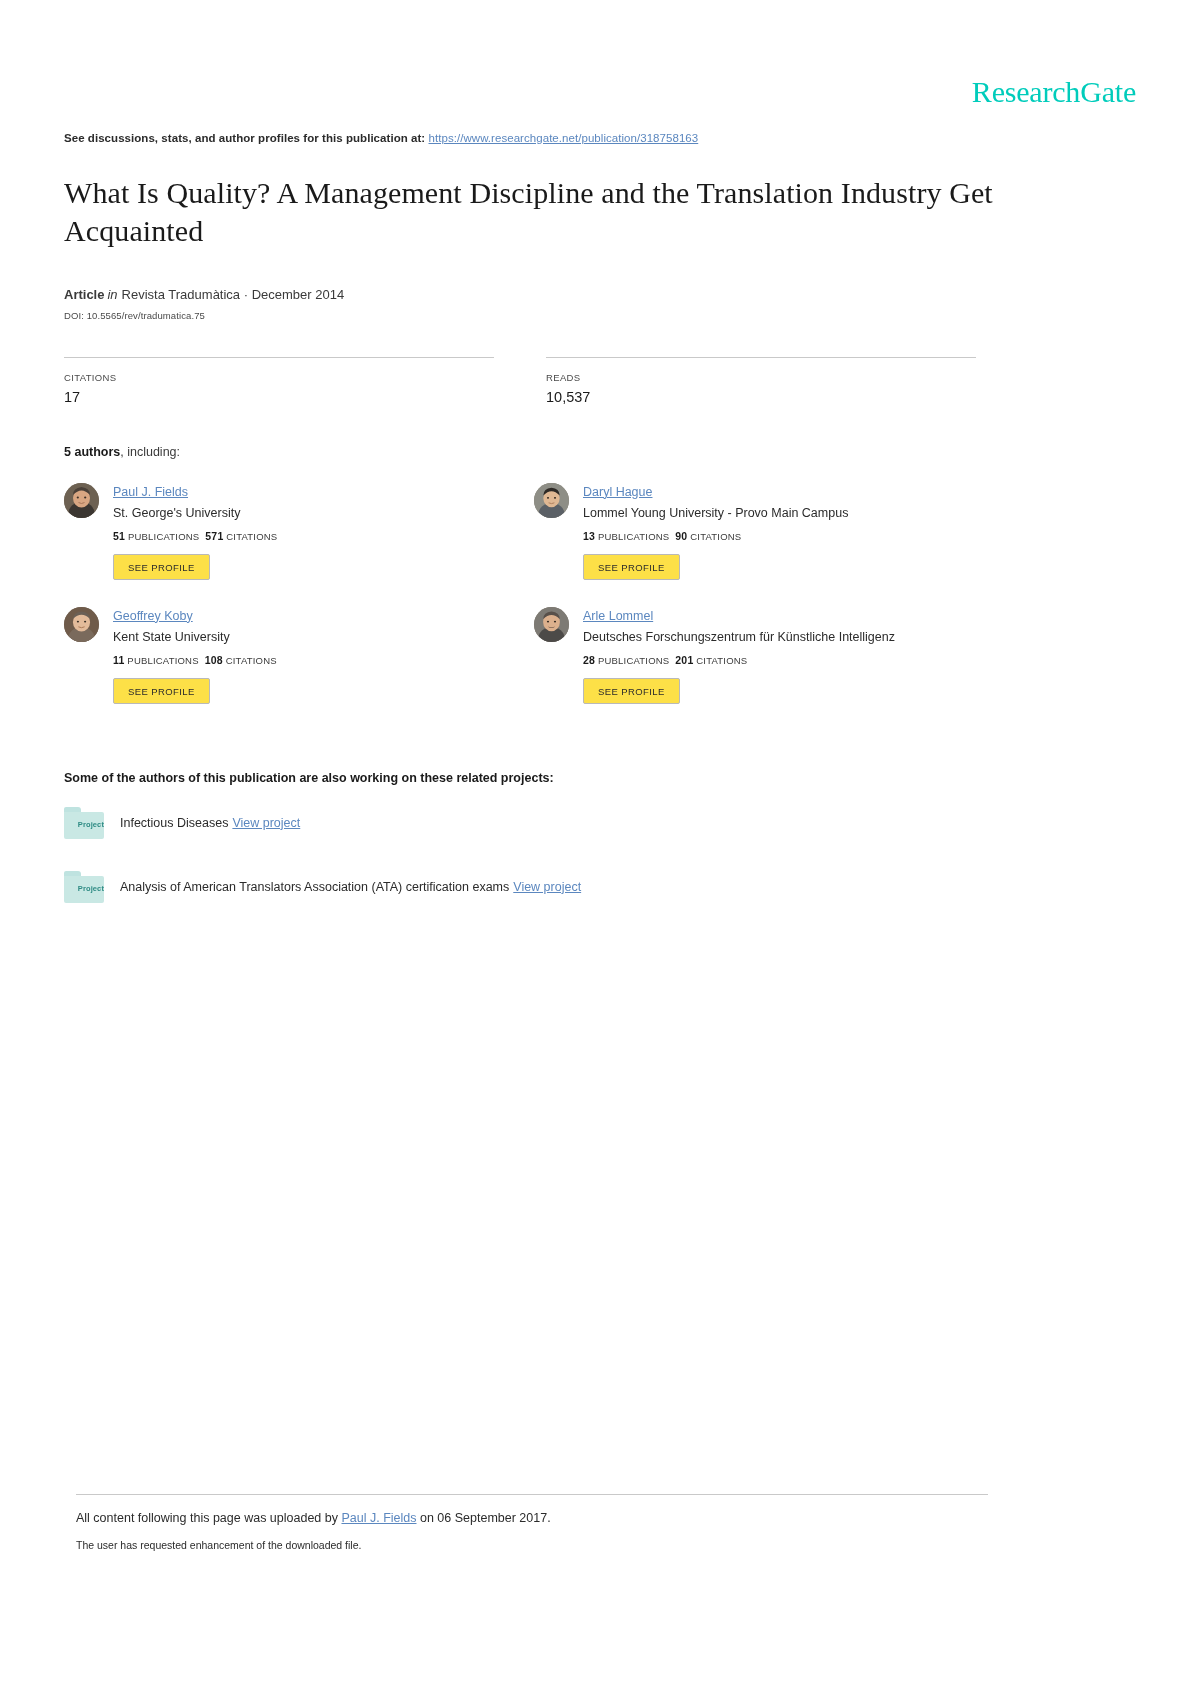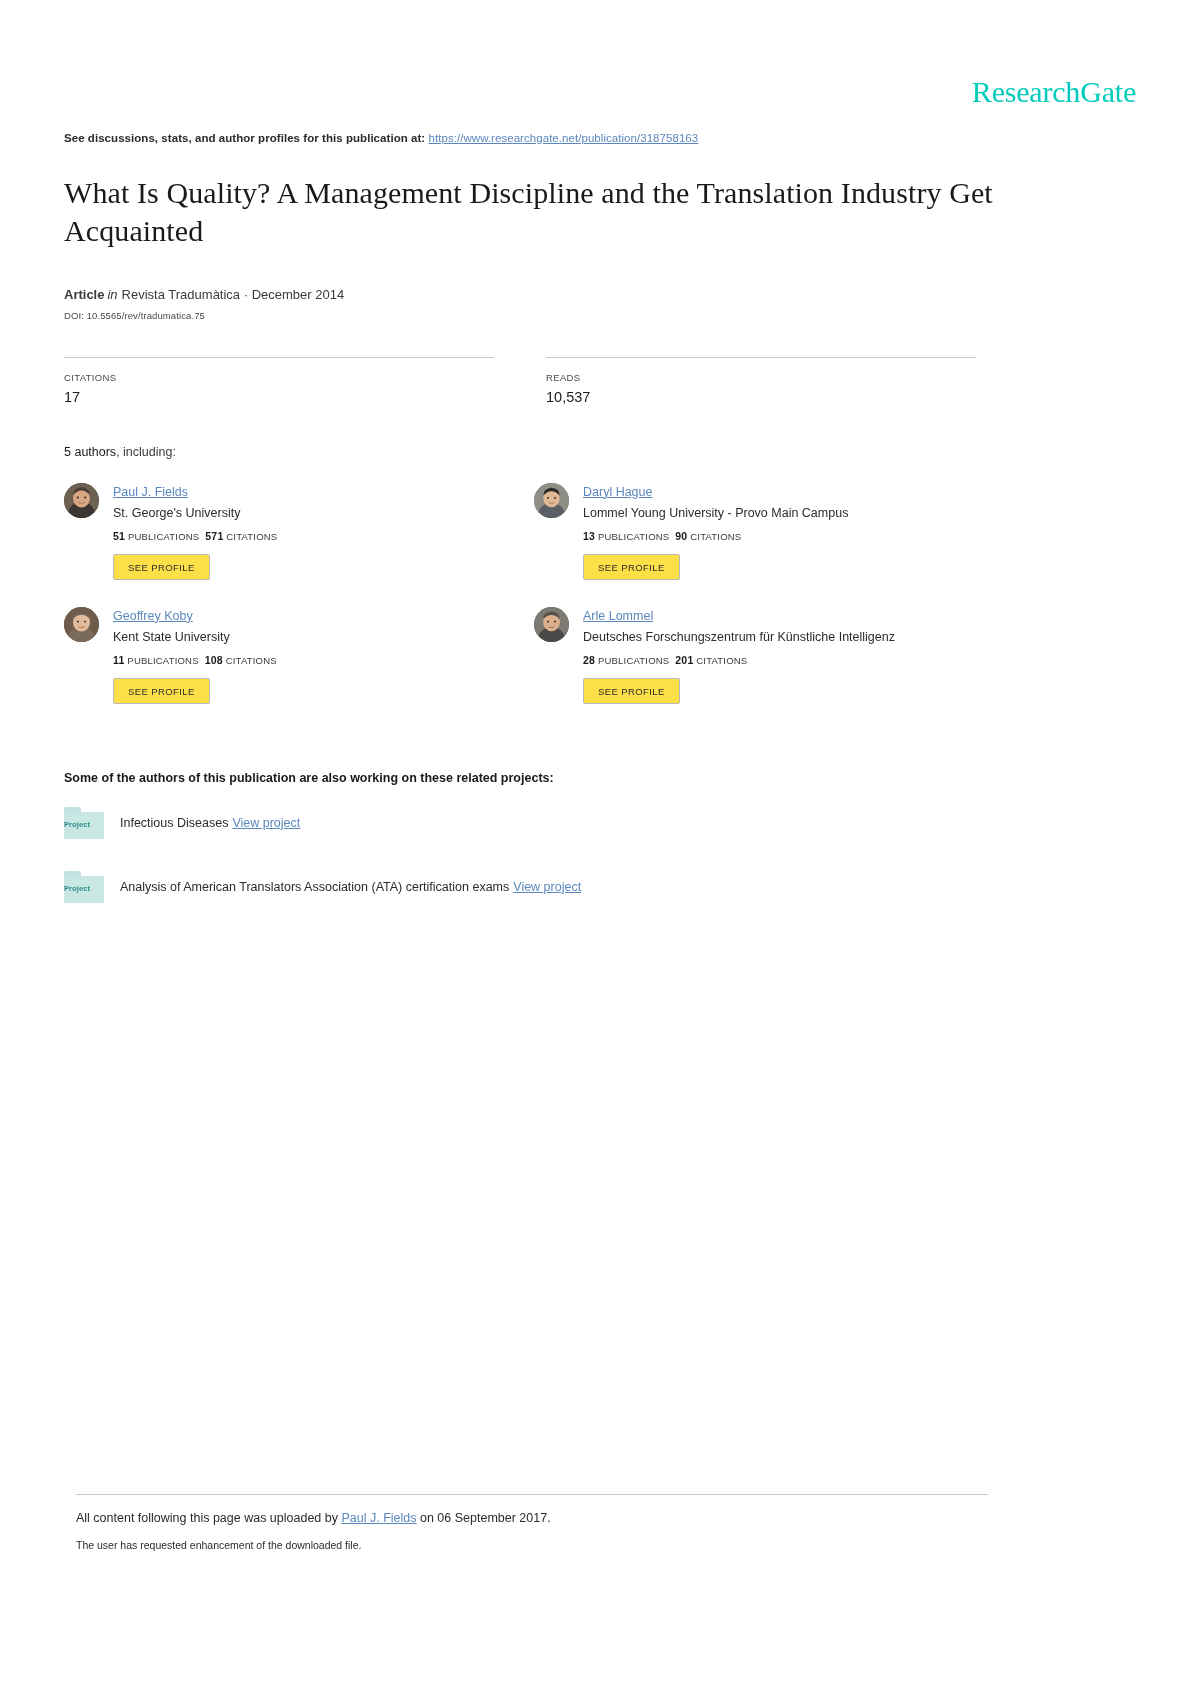--- a/index.html
+++ b/index.html
@@ -112,21 +112,21 @@
     font-size: 14.5px;
     color: #1a1a1a;
   }
 
   
   .authors-heading {
     margin-top: 40px;
     font-size: 12.5px;
     color: #3a3a3a;
   }
-  .authors-heading b { font-weight: normal; color: #1a1a1a; }
+  .authors-heading b { font-weight: bold; color: #1a1a1a; }
 
   .authors-grid {
     margin-top: 22px;
     display: flex;
     flex-wrap: wrap;
     width: 940px;
   }
   .author-card {
     width: 470px;
     display: flex;
@@ -211,21 +211,21 @@
     position: absolute;
     left: 0; top: 5px;
     width: 40px; height: 27px;
     background: #c9e8e4;
     border-radius: 0 2px 2px 2px;
   }
   .folder .label {
     position: absolute;
     left: 0; top: 13px;
     width: 40px;
-    text-align: left;
+    text-align: right;
     font-size: 7.5px;
     font-weight: bold;
     color: #2e8b84;
     letter-spacing: 0.1px;
   }
   .project-text {
     margin-left: 16px;
     font-size: 12.5px;
     color: #2b2b2b;
   }

